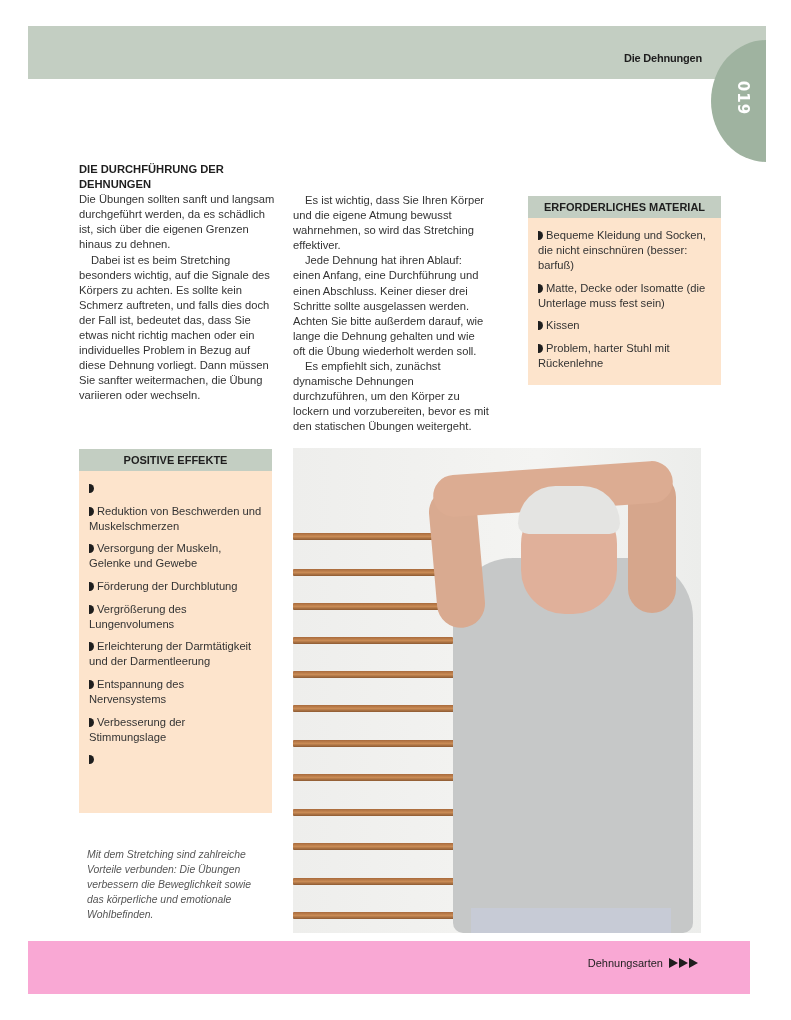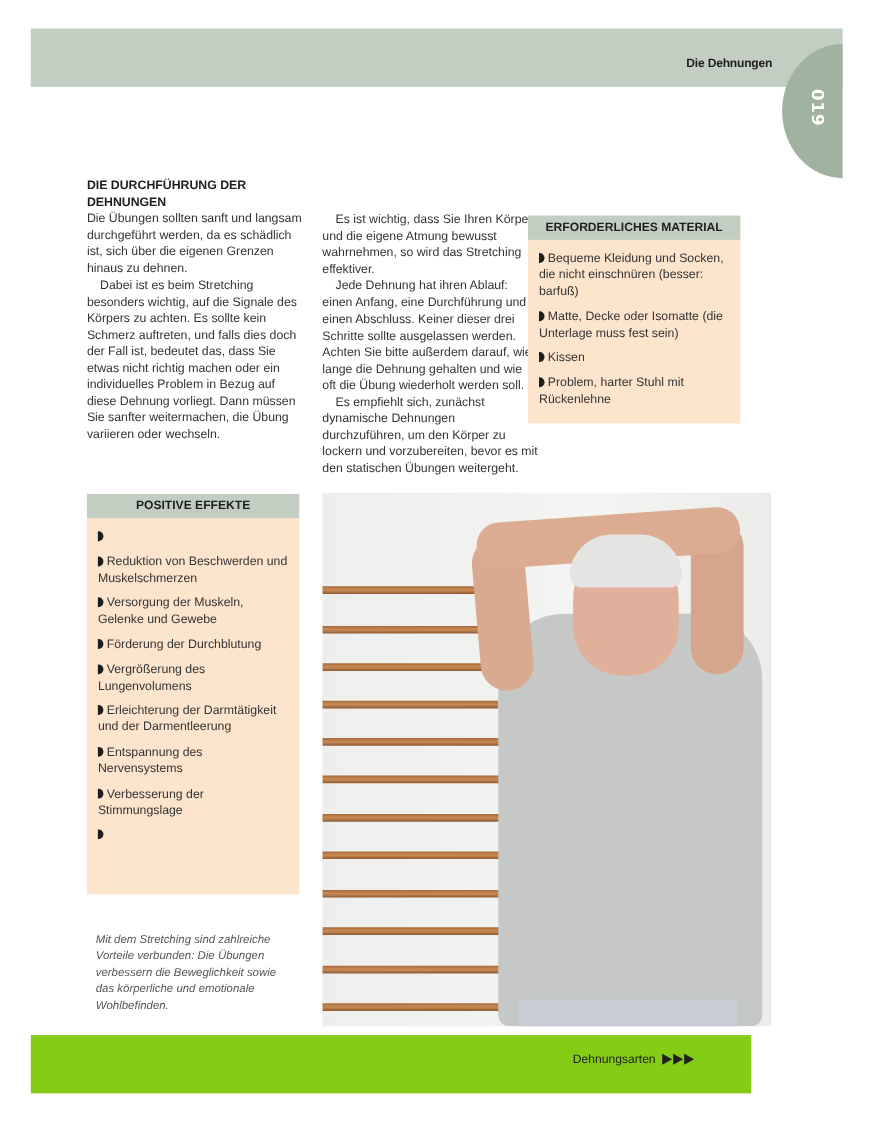--- a/index.html
+++ b/index.html
@@ -45,21 +45,21 @@
     .infobox-title {
       background: #c3cec2; font-weight: bold; font-size: 11px; color: #1e1e1e;
       text-align: center; height: 22px; line-height: 22px;
     }
     .infobox ul { list-style: none; padding: 10px 10px 12px 10px; }
     .infobox li { font-size: 11.2px; line-height: 15.1px; color: #333333; margin-bottom: 7.5px; }
     .infobox li:last-child { margin-bottom: 0; }
     .bullet { display: inline-block; width: 5px; height: 9px; background: #1e1e1e;
       border-radius: 0 5px 5px 0; margin-right: 3px; vertical-align: -1px; }
 
-    .box-material { left: 480px; top: 196px; width: 193px; height: 189px; }
+    .box-material { left: 528px; top: 196px; width: 193px; height: 189px; }
     .box-effekte { left: 79px; top: 449px; width: 193px; height: 364px; }
 
     .caption {
       position: absolute; left: 87px; top: 847px; width: 180px;
       font-style: italic; font-size: 10.4px; line-height: 15px; color: #555555;
     }
 
     .photo {
       position: absolute; left: 293px; top: 448px; width: 408px; height: 485px;
       background: linear-gradient(90deg, #eeeeec 0%, #f4f4f2 60%, #ecedeb 100%);
@@ -70,22 +70,22 @@
     .person-shirt { position: absolute; left: 160px; top: 110px; width: 240px; height: 375px;
       background: #c6c8c8; border-radius: 60px 60px 10px 10px; }
     .person-shorts { position: absolute; left: 178px; top: 460px; width: 200px; height: 30px; background: #c7cbd6; }
     .person-arm-l { position: absolute; left: 140px; top: 40px; width: 48px; height: 140px; background: #d9aa90; border-radius: 24px; transform: rotate(-5deg); }
     .person-arm-top { position: absolute; left: 140px; top: 20px; width: 240px; height: 42px; background: #dcac92; border-radius: 22px; transform: rotate(-4deg); }
     .person-arm-r { position: absolute; left: 335px; top: 25px; width: 48px; height: 140px; background: #d6a68c; border-radius: 24px; }
     .person-head { position: absolute; left: 228px; top: 48px; width: 96px; height: 118px; background: #e0b09a; border-radius: 48px 48px 44px 44px; }
     .person-hair { position: absolute; left: 225px; top: 38px; width: 102px; height: 48px; background: #e4e4e2; border-radius: 50px 50px 14px 14px; }
 
     .footer-band {
-      position: absolute; left: 28px; top: 941px; width: 655px; height: 53px;
-      background: #84cc16;
+      position: absolute; left: 28px; top: 941px; width: 722px; height: 53px;
+      background: #f9a8d4;
     }
     .footer-link {
       position: absolute; right: 52px; top: 16px; font-size: 11px; color: #1e1e1e;
       display: flex; align-items: center; gap: 6px;
     }
     .arrows { display: flex; gap: 1px; }
     .arrow { width: 0; height: 0; border-top: 5px solid transparent; border-bottom: 5px solid transparent; border-left: 9px solid #1e1e1e; }
   </style>
 </head>
 <body>

